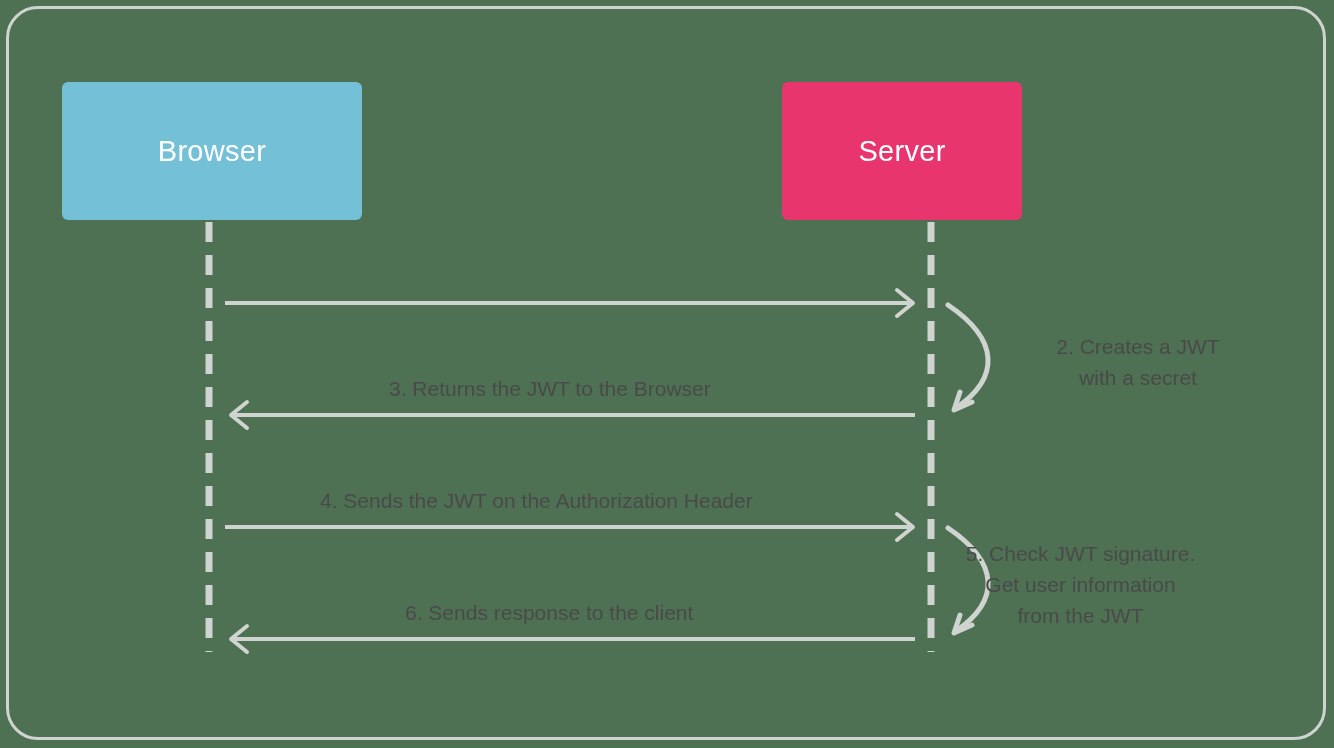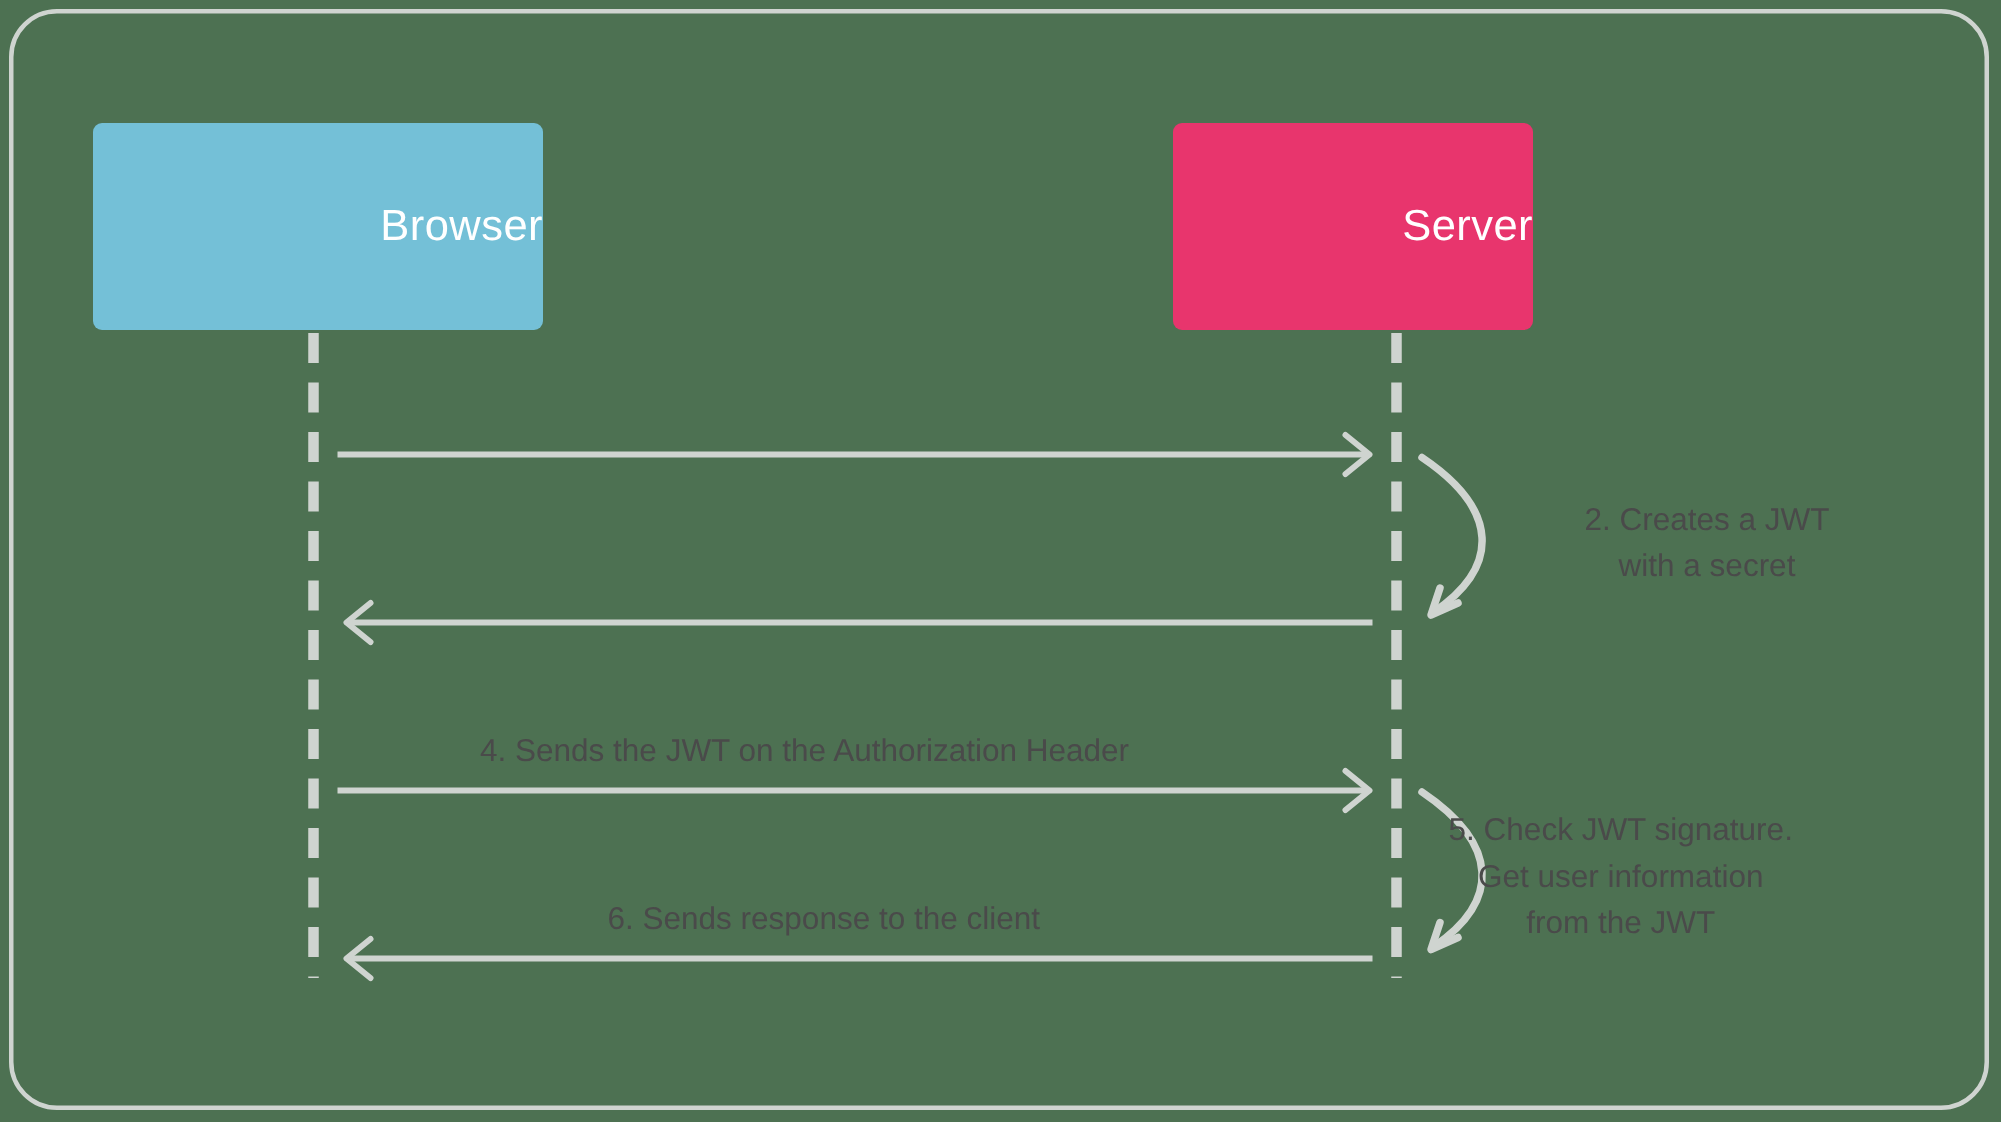--- a/index.html
+++ b/index.html
@@ -27,21 +27,21 @@
     border: 3px solid #cfd4d0;
     border-radius: 32px;
     pointer-events: none;
   }
   .actor-box {
     position: absolute;
     box-sizing: border-box;
     border-radius: 6px;
     display: flex;
     align-items: center;
-    justify-content: flex-end;
+    justify-content: center;
   }
   .actor-label {
     color: #ffffff;
     font-size: 29px;
     font-weight: 400;
     letter-spacing: 0.3px;
   }
   #svg-layer {
     position: absolute;
     left: 0;
@@ -108,20 +108,21 @@
       <path d="M 948 528 C 1000 563, 1000 601, 956 631" fill="none" stroke="#cfd4d0" stroke-width="5" stroke-linecap="round"></path>
       <polyline points="972,625 954,633 960,615" fill="none" stroke="#cfd4d0" stroke-width="5" stroke-linecap="round" stroke-linejoin="round"></polyline>
     </g>
 
     <g>
       <line x1="915" y1="639" x2="232" y2="639" stroke="#cfd4d0" stroke-width="4"></line>
       <polyline points="247,626 231,639 247,652" fill="none" stroke="#cfd4d0" stroke-width="4" stroke-linecap="round" stroke-linejoin="round"></polyline>
     </g>
   </svg>
 
+  <div class="msg-label" style="left:389px; top:377px;">3. Returns the JWT to the Browser</div>
   <div class="msg-label" style="left:320px; top:489px;text-align:center;">4. Sends the JWT on the Authorization Header</div>
   <div class="msg-label" style="left:405px; top:601px;">6. Sends response to the client</div>
 
   <div class="note-label" style="left:1003px; top:331px; width:270px;">
     <div>2. Creates a JWT</div>
     <div>with a secret</div>
   </div>
 
   <div class="note-label" style="left:938px; top:538px; width:285px;">
     <div>5. Check JWT signature.</div>

